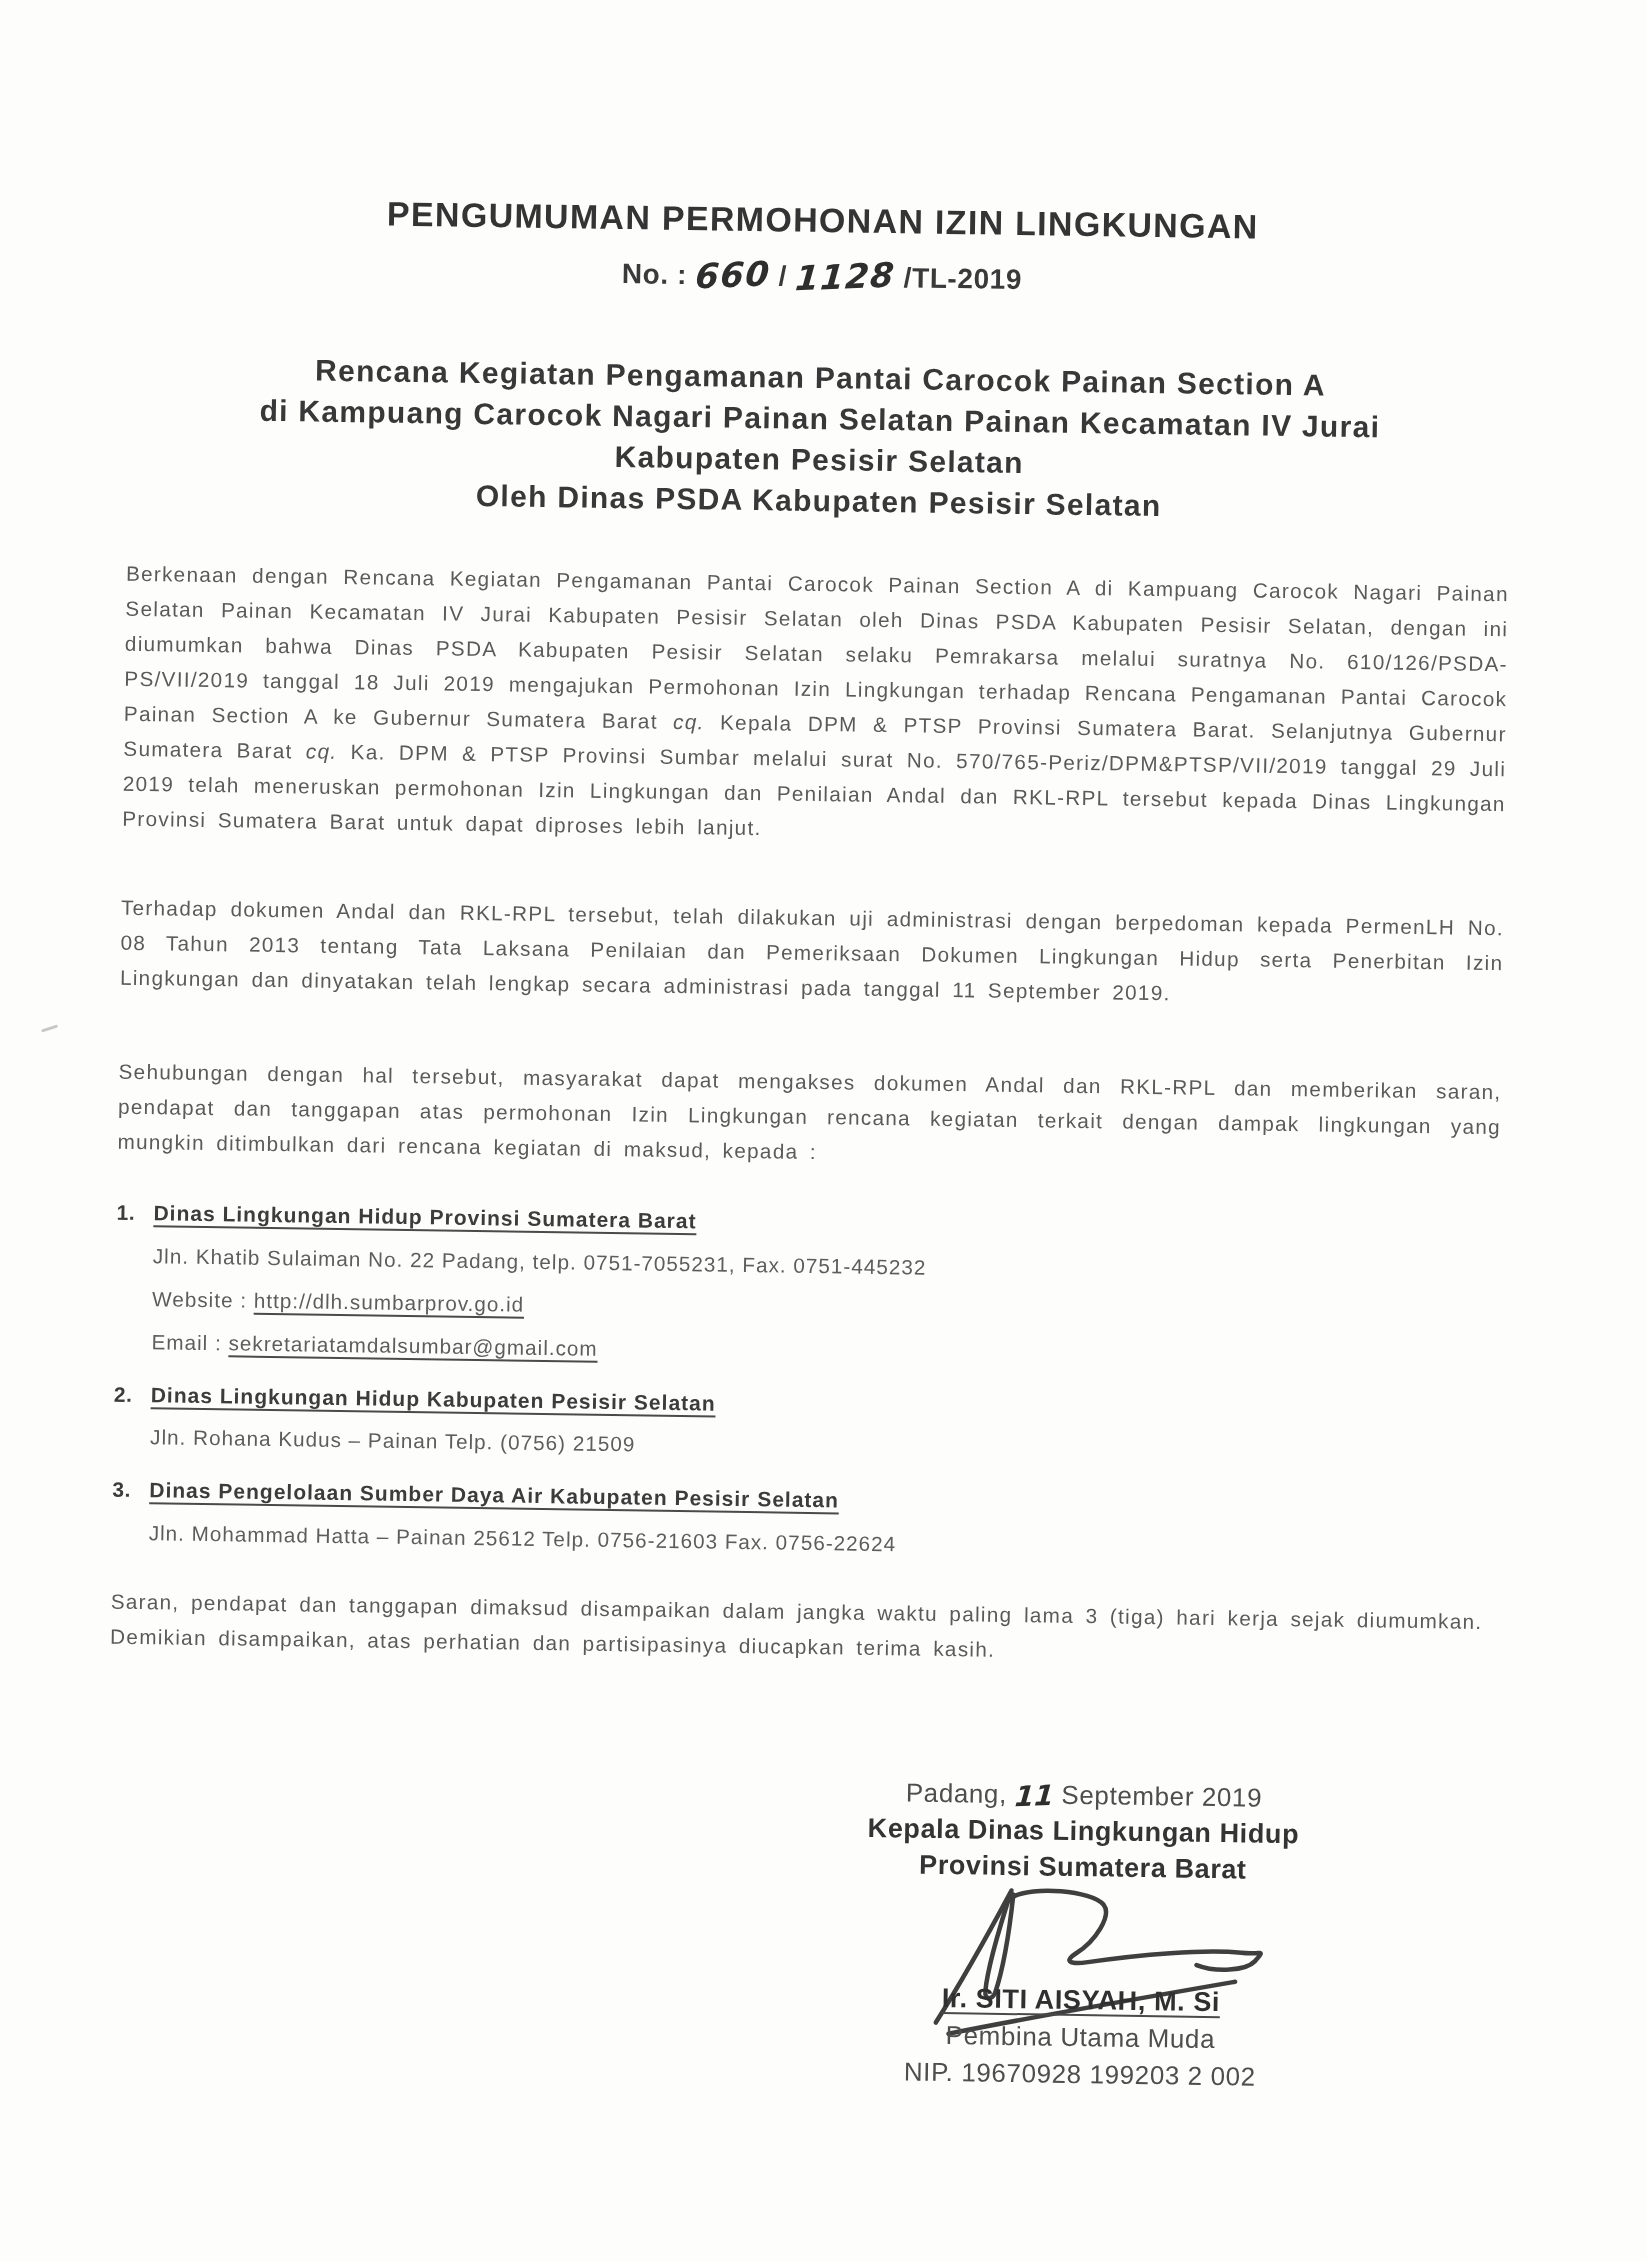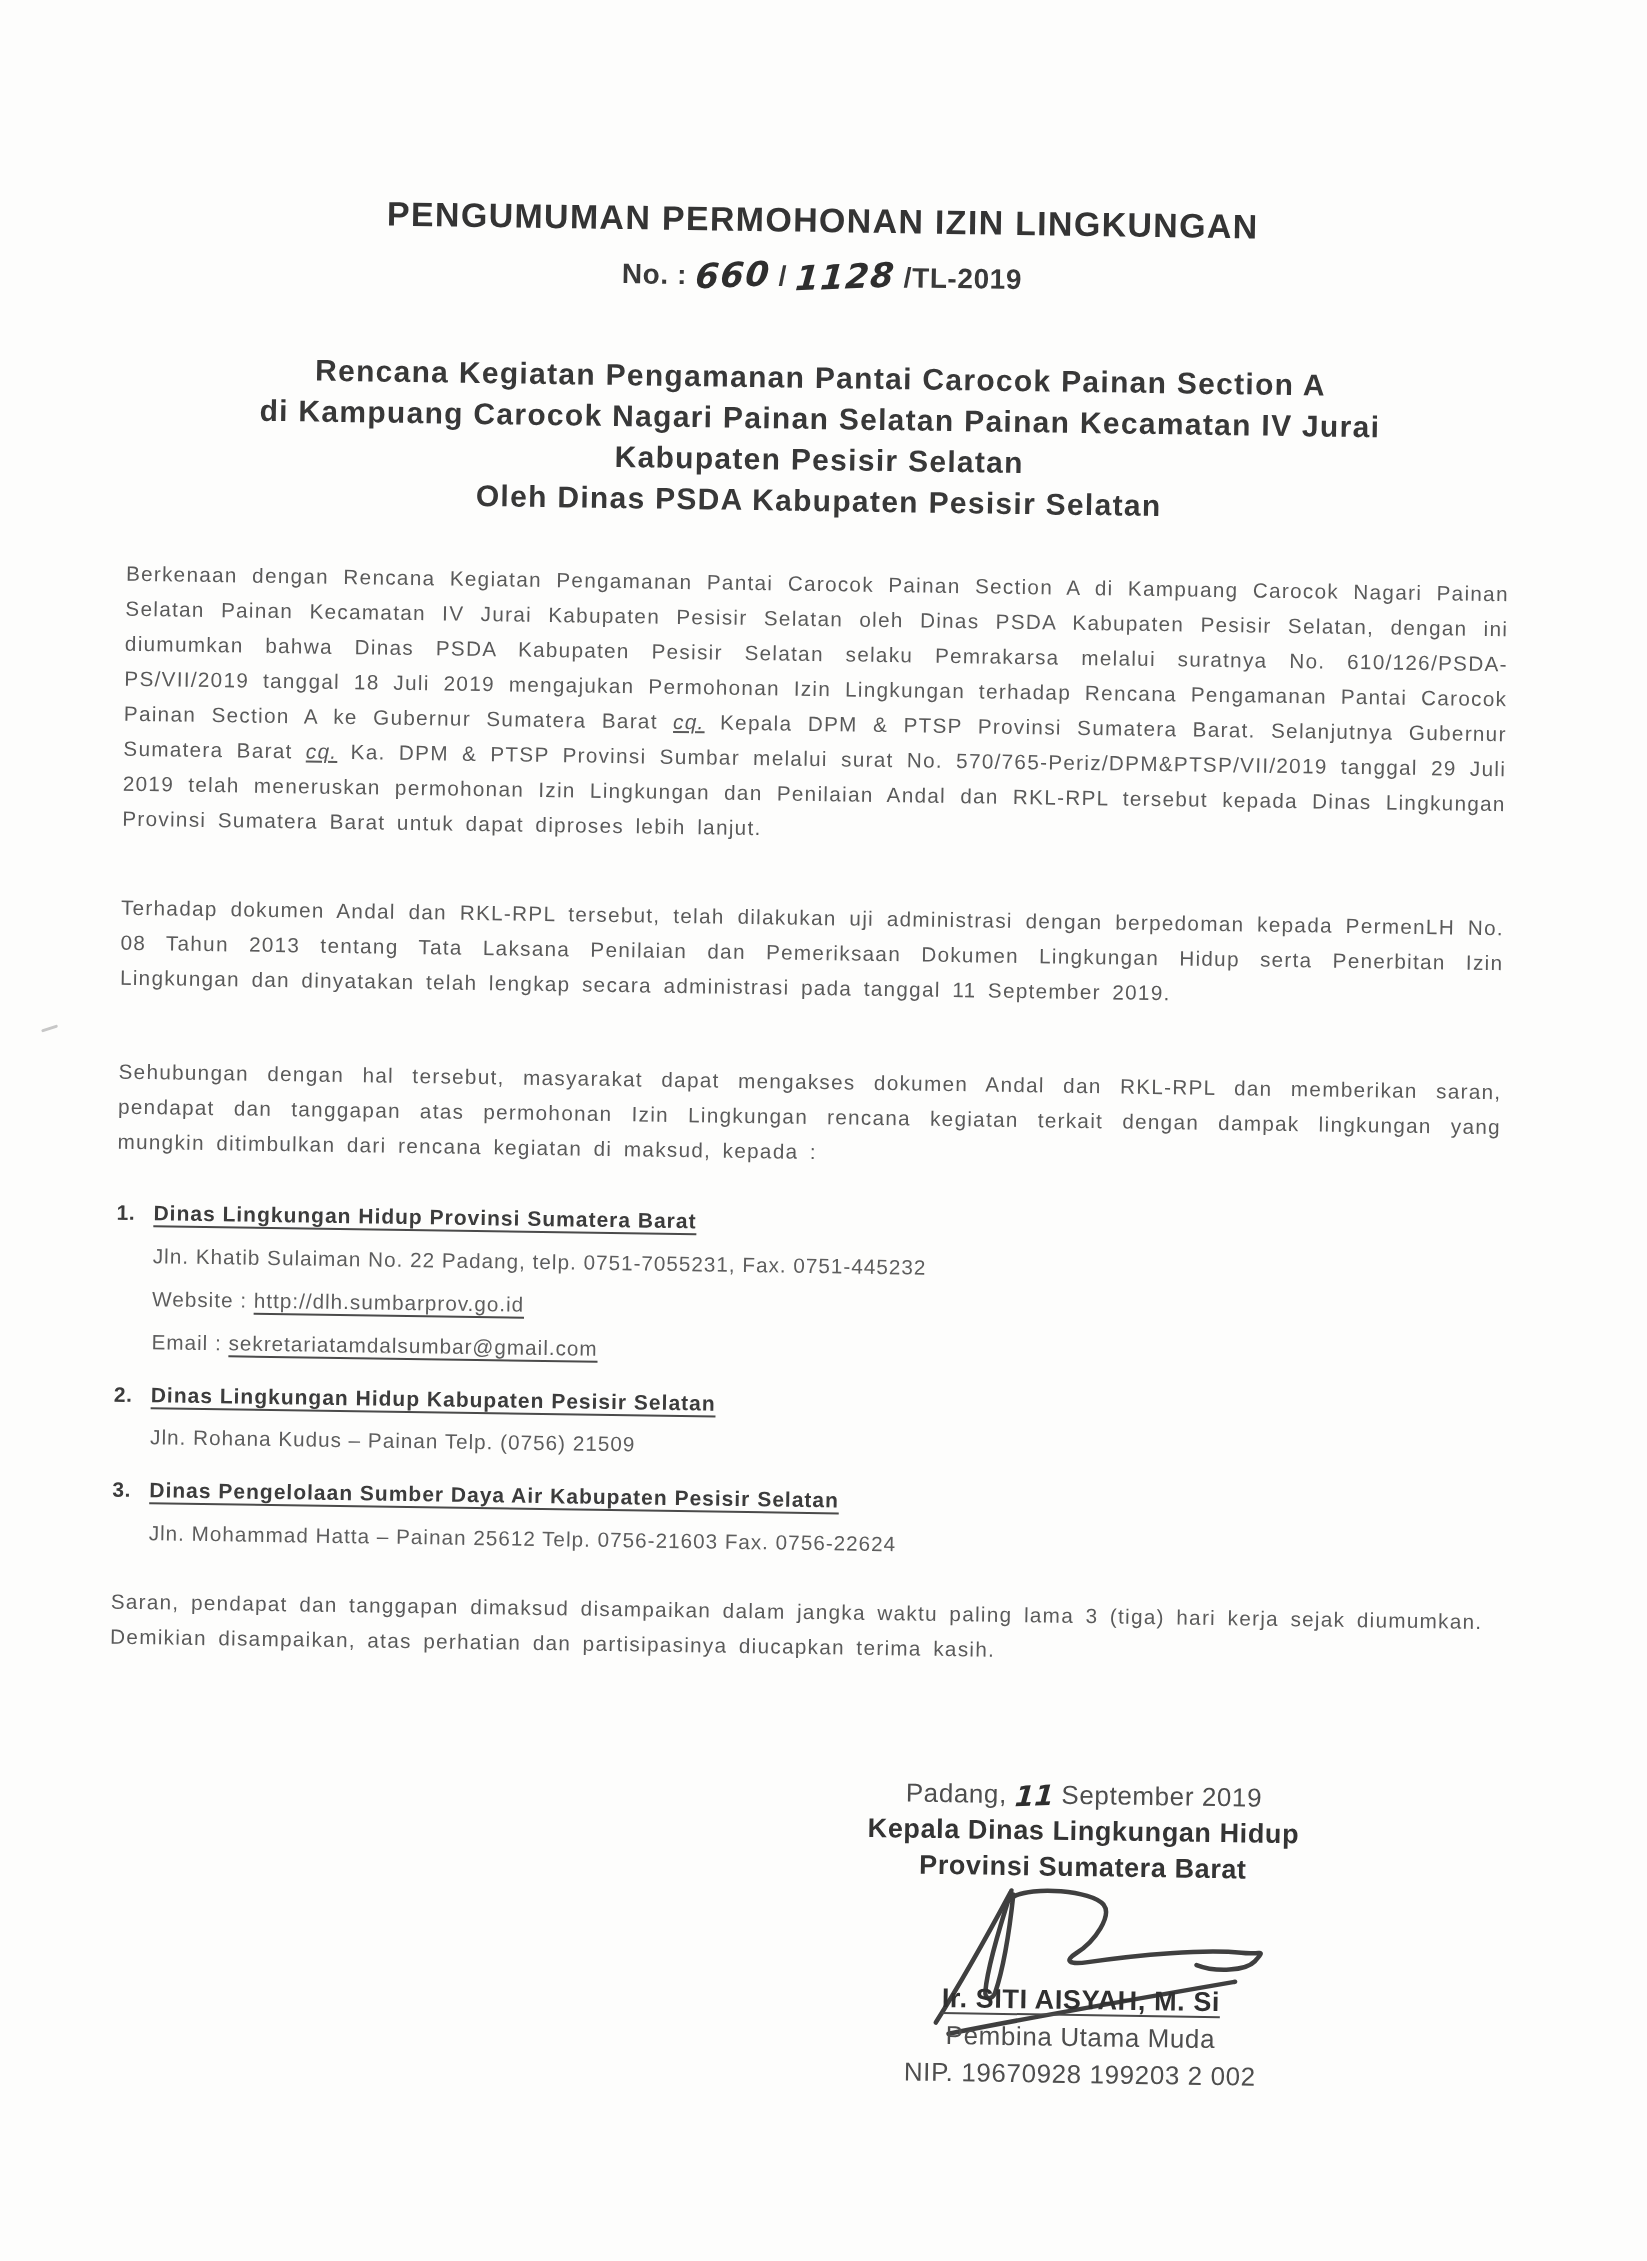--- a/index.html
+++ b/index.html
@@ -42,21 +42,21 @@
     font-size: 30px; line-height: 41px; font-weight: bold;
     letter-spacing: 1.3px; color: #383838;
   }
   
   .para {
     margin: 0; text-align: justify;
     font-size: 20.7px; line-height: 35px;
     letter-spacing: 1.3px; word-spacing: 4.5px;
     color: #5a5a5a;
   }
-  .para i { font-style: italic; text-decoration: underline; }
+  .para i { font-style: italic; }
   .p1 { margin-top: 45px; }
   .p2 { margin-top: 54px; }
   .p3 { margin-top: 59px; }
   
   .contacts { margin-top: 36px; }
   .contact-item { position: relative; padding-left: 37px; }
   .contact-item + .contact-item { margin-top: 18px; }
   .c-num {
     position: absolute; left: 0; top: 0;
     font-weight: bold; color: #3c3c3c;

